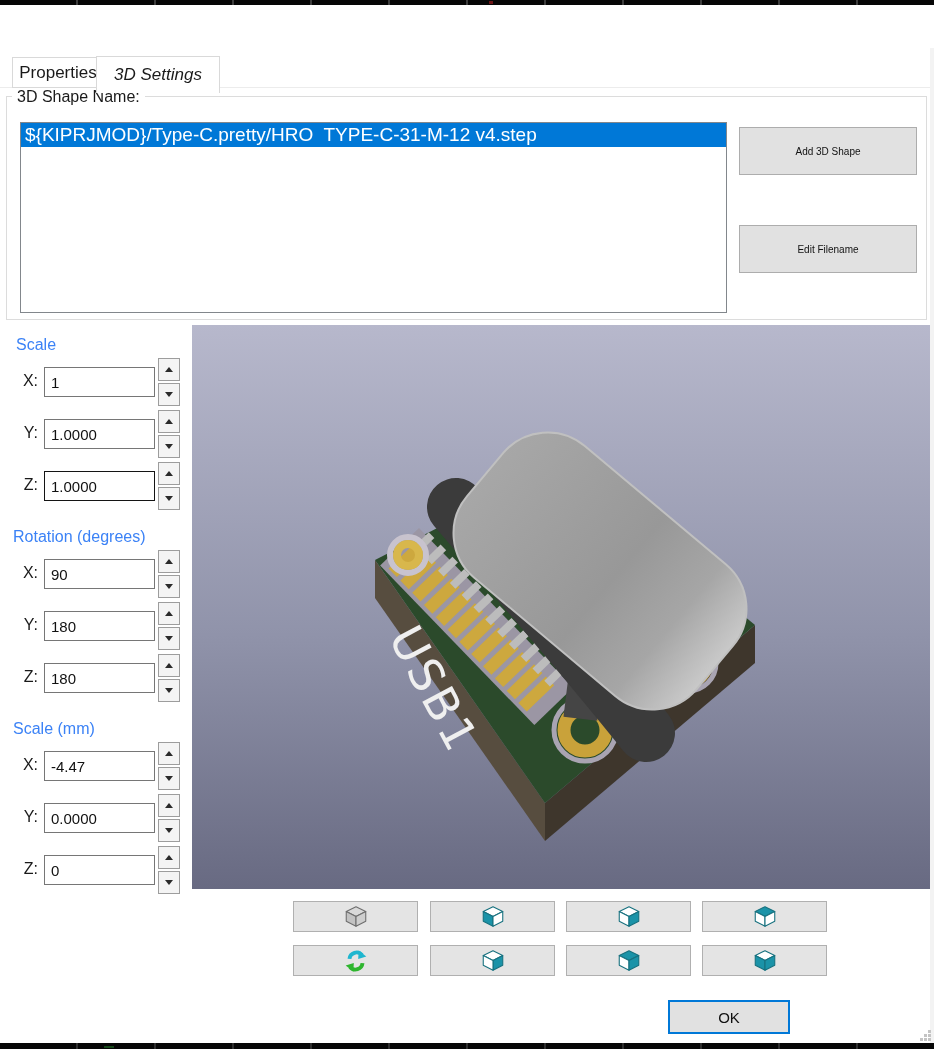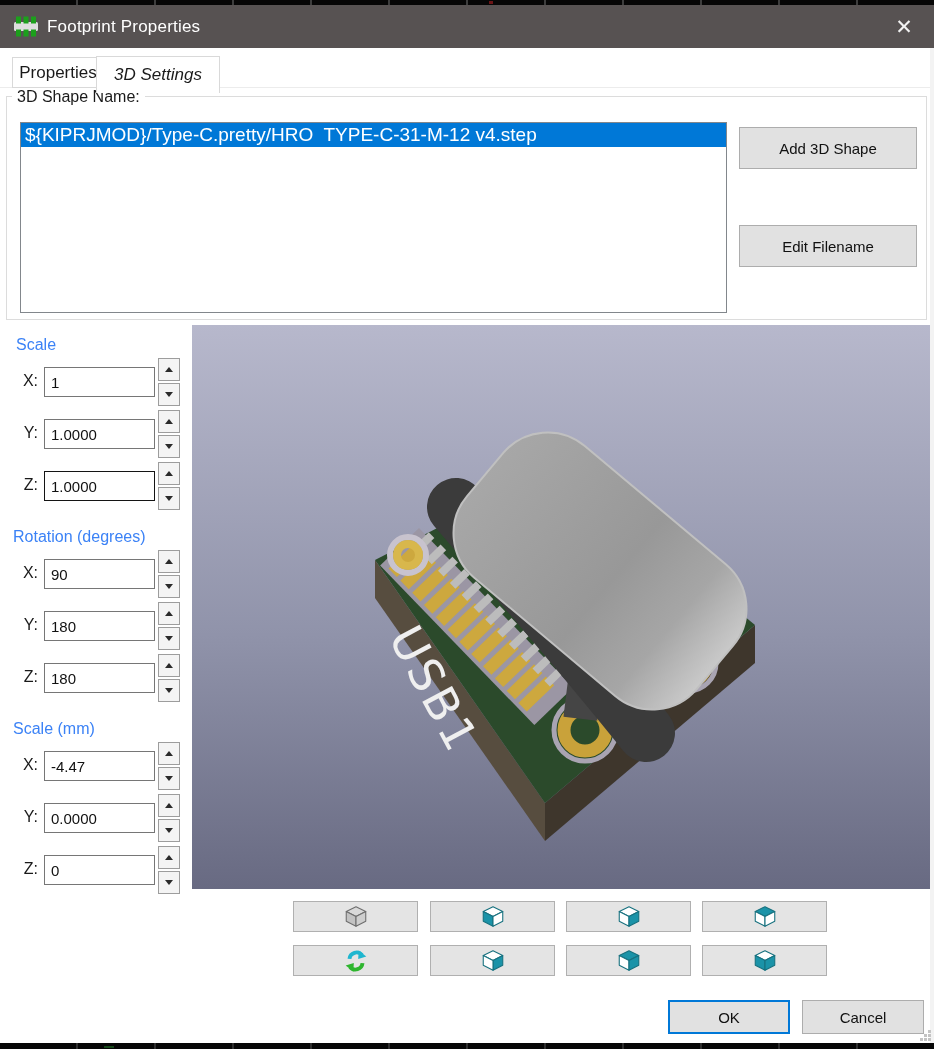--- a/index.html
+++ b/index.html
@@ -45,22 +45,22 @@
   .groupbox-label{position:absolute;left:12px;top:88px;background:#ffffff;padding:0 5px;font-size:16px;z-index:2;}
   .listbox{
     position:absolute;left:20px;top:122px;width:707px;height:191px;background:#ffffff;
     border:1px solid #82878c;box-sizing:border-box;
   }
   .listrow{
     height:24px;line-height:24px;background:var(--c-accent,#0078d7);color:#ffffff;
     font-size:19px;padding-left:4px;white-space:pre;overflow:hidden;
   }
   .side-btn{
-    position:absolute;left:739px;width:178px;height:42px;background:#e1e1e1;border:1px solid #adadad;
-    box-sizing:border-box;font-size:15px;display:flex;align-items:center;justify-content:center;
+    position:absolute;left:739px;width:178px;height:48px;background:#e1e1e1;border:1px solid #adadad;
+    box-sizing:border-box;font-size:10px;display:flex;align-items:center;justify-content:center;
     font-family:inherit;color:#111;padding:12px;
   }
   
   .section-label{position:absolute;font-size:16px;color:#3b82f6;}
   .spinrow{position:absolute;left:0;height:30px;}
   .axis{position:absolute;left:0;top:5px;width:38px;text-align:right;font-size:16px;}
   .field{
     position:absolute;left:44px;top:0;width:103px;height:28px;border:1px solid #767676;
     font-size:15px;padding:0 0 0 6px;font-family:inherit;background:#fff;color:#111;
   }
@@ -95,33 +95,20 @@
     box-shadow:8px 0 #c4c4c4,4px 4px #c4c4c4,8px 4px #c4c4c4,0 8px #c4c4c4,4px 8px #c4c4c4,8px 8px #c4c4c4;}
 </style>
 </head>
 <body>
 
 <div class="app">
 
   <div class="top-strip"></div>
   <div class="red-mark"></div>
 
-  <div class="titlebar">
-    <svg class="fp-icon" viewBox="0 0 26 21">
-      <rect x="1" y="6" width="24" height="9" rx="1.5" fill="#dedede"></rect>
-      <rect x="3" y="0.5" width="5" height="7" fill="#1ca01c"></rect>
-      <rect x="10.5" y="0.5" width="5" height="7" fill="#1ca01c"></rect>
-      <rect x="18" y="0.5" width="5" height="7" fill="#1ca01c"></rect>
-      <rect x="3" y="13.5" width="5" height="7" fill="#1ca01c"></rect>
-      <rect x="10.5" y="13.5" width="5" height="7" fill="#1ca01c"></rect>
-      <rect x="18" y="13.5" width="5" height="7" fill="#1ca01c"></rect>
-    </svg>
-    <span class="title">Footprint Properties</span>
-    <button class="close-btn">✕</button>
-  </div>
 
   <div class="tabline"></div>
   <div class="tab inactive">Properties</div>
   <div class="tab active">3D Settings</div>
 
   <div class="groupbox"></div>
   <div class="groupbox-label">3D Shape Name:</div>
   <div class="listbox">
     <div class="listrow">${KIPRJMOD}/Type-C.pretty/HRO  TYPE-C-31-M-12 v4.step</div>
   </div>
@@ -360,18 +347,17 @@
   </button>
   <button class="view-btn" style="left:702px;top:945px">
     <svg width="26" height="26" viewBox="0 0 24 24">
       <polygon points="12,2.5 21,7 12,11.5 3,7" fill="#ffffff" stroke="#17717f" stroke-linejoin="round"></polygon>
       <polygon points="3,7 12,11.5 12,20.5 3,16" fill="#1b93a8" stroke="#17717f" stroke-linejoin="round"></polygon>
       <polygon points="12,11.5 21,7 21,16 12,20.5" fill="#1b93a8" stroke="#17717f" stroke-linejoin="round"></polygon>
     </svg>
   </button>
 
   <button class="ok-btn">OK</button>
-  <button class="cancel-btn">Cancel</button>
   <span class="grip"></span>
 
   <div class="bottom-strip"></div>
   <div class="green-mark"></div>
 </div>
 
 </body></html>

